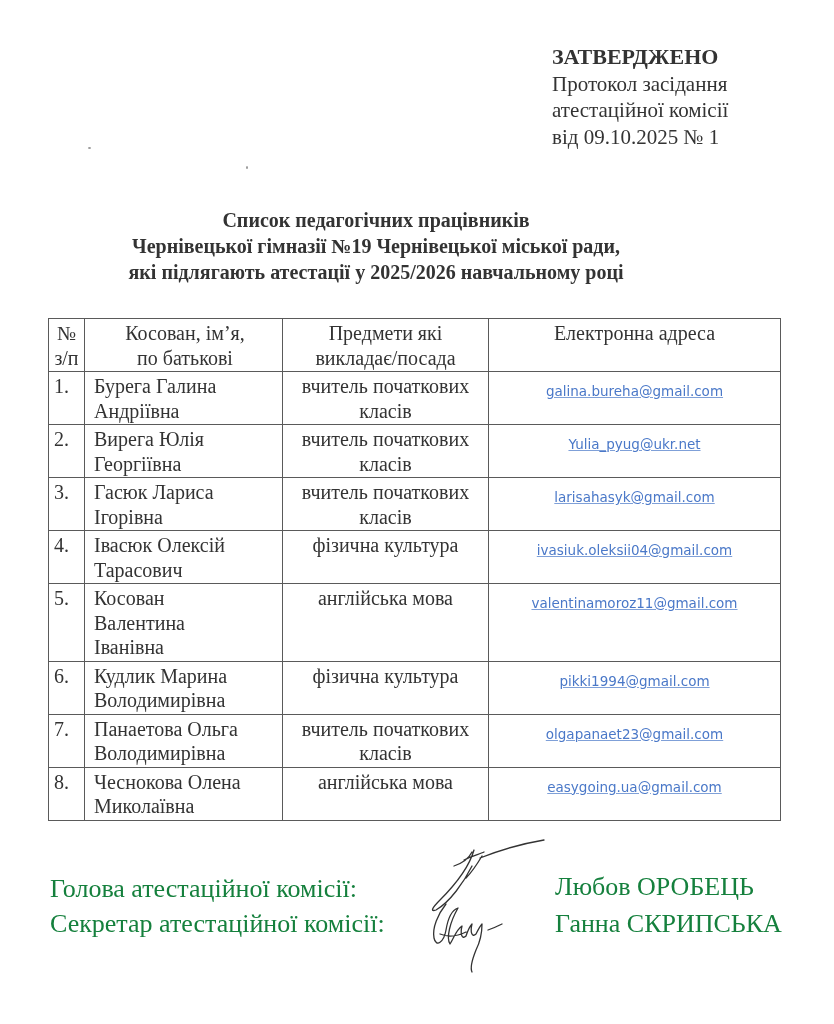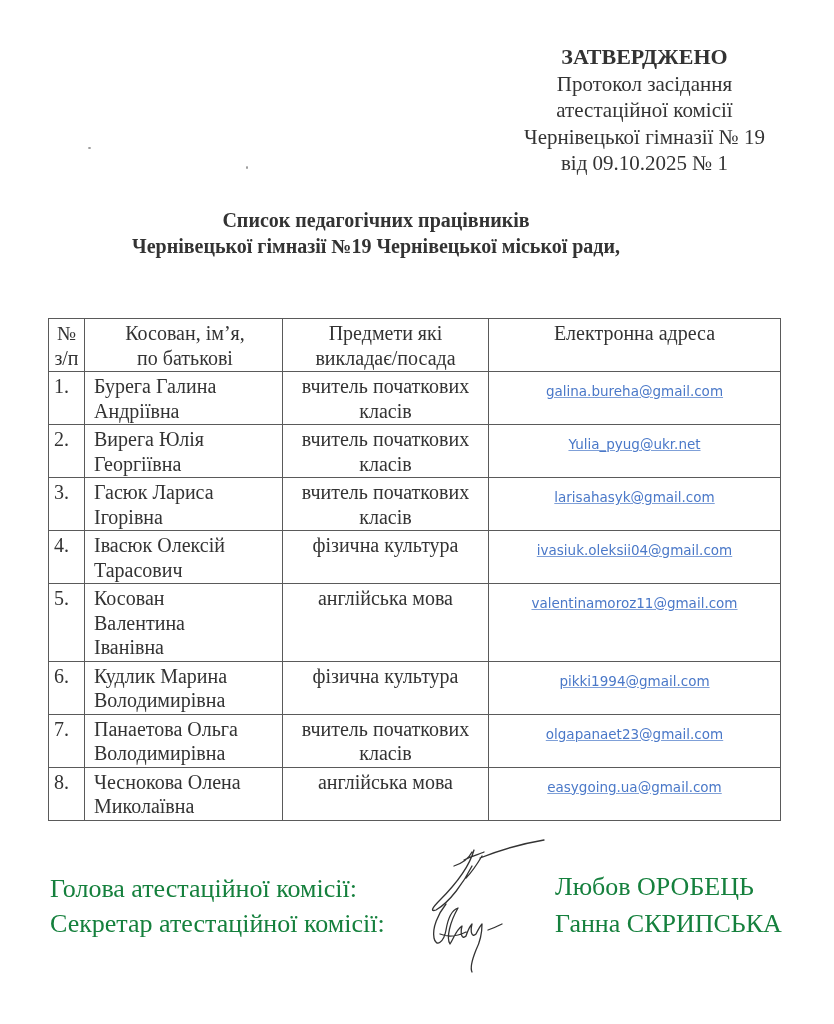--- a/index.html
+++ b/index.html
@@ -1,21 +1,21 @@
 <!DOCTYPE html>
 <html><head>
 <meta charset="utf-8">
 <style>
   html, body { margin: 0; padding: 0; }
   body {
     width: 834px; height: 1024px; background: #ffffff; position: relative; overflow: hidden;
     font-family: "Liberation Serif", "DejaVu Serif", serif; color: #2a2a2a;
   }
   .approval {
-    position: absolute; left: 524px; top: 44px; font-size: 21px; line-height: 26.5px; color: #333; text-align: center;
+    position: absolute; left: 552px; top: 44px; font-size: 21px; line-height: 26.5px; color: #333;
   }
   .approval .title { font-weight: bold; font-size: 22px; }
   .heading {
     position: absolute; left: 0; width: 752px; top: 207px; text-align: center;
     font-weight: bold; font-size: 20px; line-height: 26px; color: #333;
   }
   table.staff {
     position: absolute; left: 48px; top: 318px; width: 733px;
     border-collapse: collapse; font-size: 20px; line-height: 24.5px; color: #333;
   }
@@ -43,27 +43,27 @@
   .signature { position: absolute; left: 410px; top: 838px; width: 150px; height: 140px; }
   .speck { position: absolute; background: #999; border-radius: 50%; }
 </style>
 </head>
 <body>
 
 <div class="approval">
   <div class="title">ЗАТВЕРДЖЕНО</div>
   <div>Протокол засідання</div>
   <div>атестаційної комісії</div>
-  <div>Чернівецької гімназії № 19</div>
   <div>від 09.10.2025 № 1</div>
 </div>
 
 <div class="heading">
   <div>Список педагогічних працівників</div>
   <div>Чернівецької гімназії №19 Чернівецької міської ради,</div>
+  <div>які підлягають атестації у 2025/2026 навчальному році</div>
 </div>
 
 <table class="staff">
   <thead>
     <tr>
       <th class="c-num">
         <div>№</div>
         <div>з/п</div>
       </th>
       <th class="c-name">

